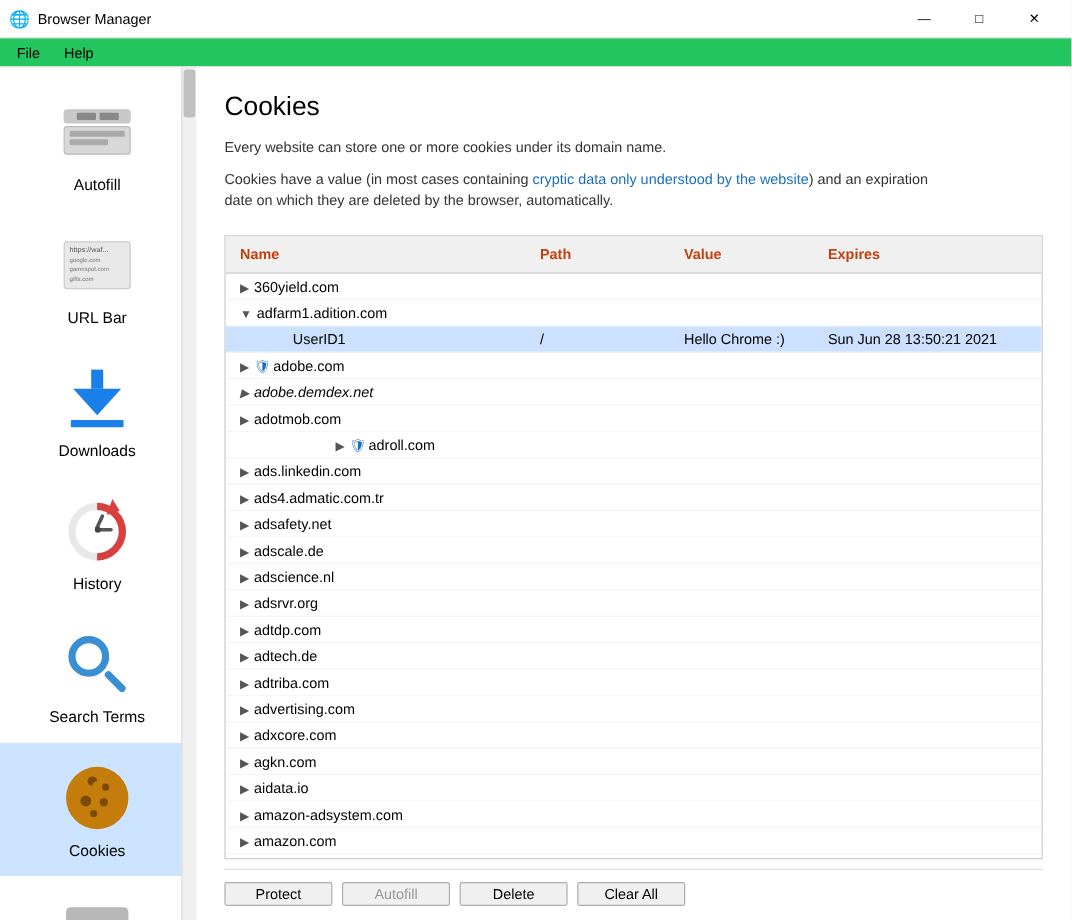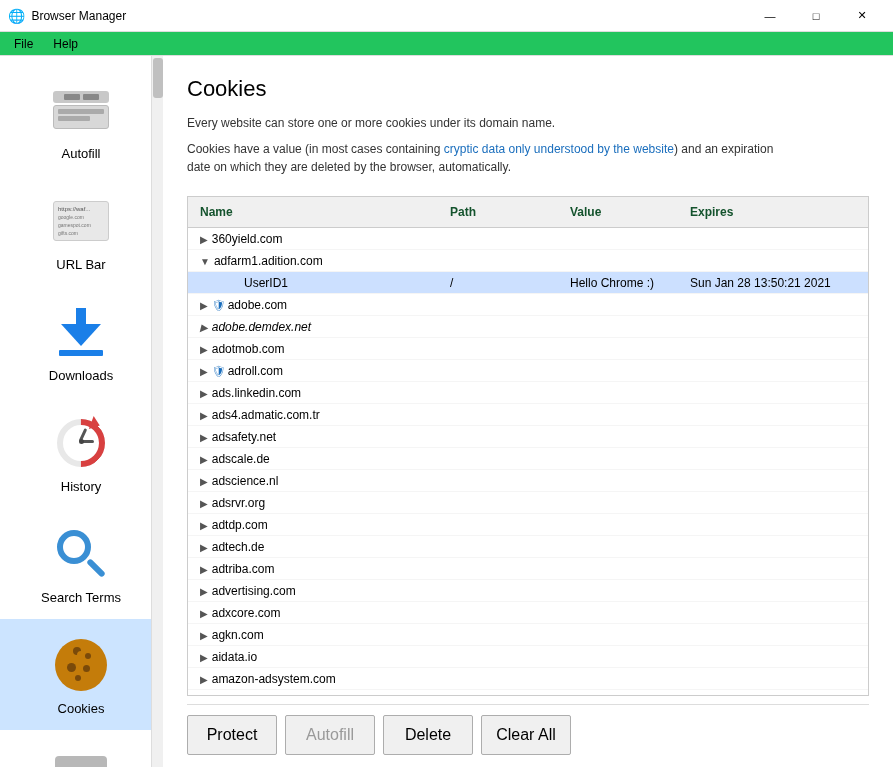--- a/index.html
+++ b/index.html
@@ -106,21 +106,21 @@
       display: grid;
       grid-template-columns: 250px 120px 120px 1fr;
       background: #f0f0f0;
       border-bottom: 1px solid #ccc;
       padding: 4px 8px;
     }
     .table-header-cell {
       font-size: 12px;
       font-weight: 600;
       padding: 4px 4px;
-      color: #14532d;
+      color: #c2410c;
     }
     .table-body {
       flex: 1;
       overflow-y: scroll;
     }
     .table-body::-webkit-scrollbar { width: 14px; }
     .table-body::-webkit-scrollbar-track { background: #f0f0f0; }
     .table-body::-webkit-scrollbar-thumb { background: #c0c0c0; border: 2px solid #f0f0f0; }
 
     .table-row {
@@ -159,26 +159,26 @@
     
     .footer {
       display: flex;
       gap: 8px;
       padding: 10px 0 12px 0;
       border-top: 1px solid #ddd;
       margin-top: 8px;
     }
     .footer-btn {
       min-width: 90px;
-      height: 40px;
+      height: 20px;
       background: #f0f0f0;
       border: 1px solid #adadad;
       border-radius: 2px;
       cursor: pointer;
-      font-size: 16px;
+      font-size: 12px;
       padding: 0 12px;
     }
     .footer-btn:disabled { color: #999; cursor: default; }
 
     
     .sidebar-wrapper {
       position: relative;
       width: 163px;
       overflow: hidden;
     }
@@ -331,42 +331,42 @@
           <div class="table-row group-header">
       <div class="table-cell" style="padding-left:4px;"><span class="expand-arrow">▼</span><span>adfarm1.adition.com</span></div>
       <div class="table-cell"></div>
       <div class="table-cell"></div>
       <div class="table-cell"></div>
     </div>
           <div class="table-row selected">
       <div class="table-cell" style="padding-left:28px;"><span style="display:inline-block;width:20px;"></span><span>UserID1</span></div>
       <div class="table-cell">/</div>
       <div class="table-cell">Hello Chrome :)</div>
-      <div class="table-cell">Sun Jan 28 13:50:21 2021</div>
+      <div class="table-cell">Sun Jun 28 13:50:21 2021</div>
     </div>
           <div class="table-row group-header">
       <div class="table-cell" style="padding-left:4px;"><span class="expand-arrow">▶</span><span class="shield-icon">🛡</span><span>adobe.com</span></div>
       <div class="table-cell"></div>
       <div class="table-cell"></div>
       <div class="table-cell"></div>
     </div>
           <div class="table-row group-header">
       <div class="table-cell" style="padding-left:4px;font-style:italic;"><span class="expand-arrow">▶</span><span>adobe.demdex.net</span></div>
       <div class="table-cell"></div>
       <div class="table-cell"></div>
       <div class="table-cell"></div>
     </div>
           <div class="table-row group-header">
       <div class="table-cell" style="padding-left:4px;"><span class="expand-arrow">▶</span><span>adotmob.com</span></div>
       <div class="table-cell"></div>
       <div class="table-cell"></div>
       <div class="table-cell"></div>
     </div>
           <div class="table-row group-header">
-      <div class="table-cell" style="padding-left:4px;"><span class="expand-arrow">▶</span><span class="shield-icon">🛡</span><span>adroll.com</span></div>
+      <div class="table-cell" style="padding-left:4px;text-align:center;"><span class="expand-arrow">▶</span><span class="shield-icon">🛡</span><span>adroll.com</span></div>
       <div class="table-cell"></div>
       <div class="table-cell"></div>
       <div class="table-cell"></div>
     </div>
           <div class="table-row group-header">
       <div class="table-cell" style="padding-left:4px;"><span class="expand-arrow">▶</span><span>ads.linkedin.com</span></div>
       <div class="table-cell"></div>
       <div class="table-cell"></div>
       <div class="table-cell"></div>
     </div>

